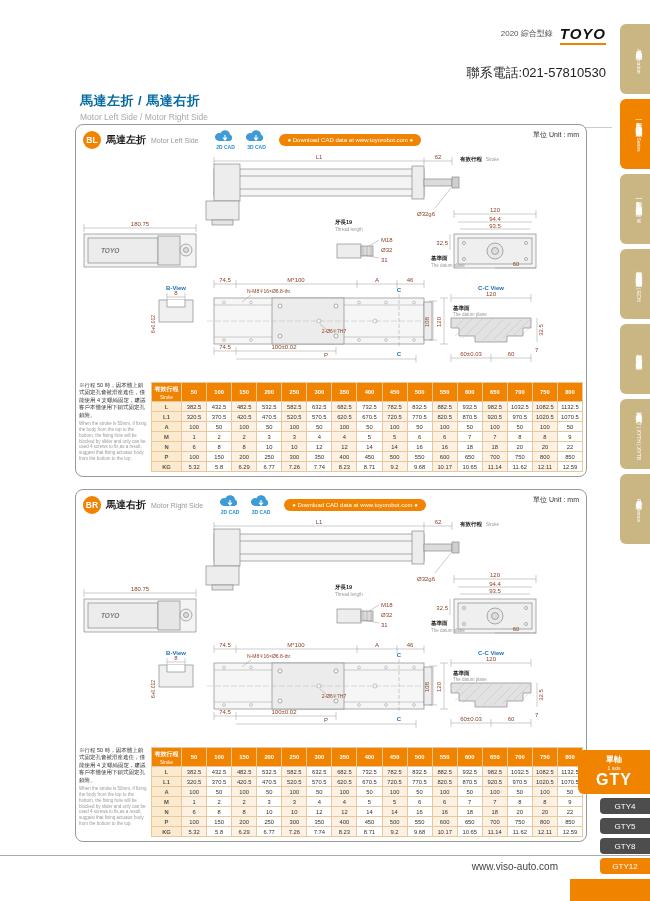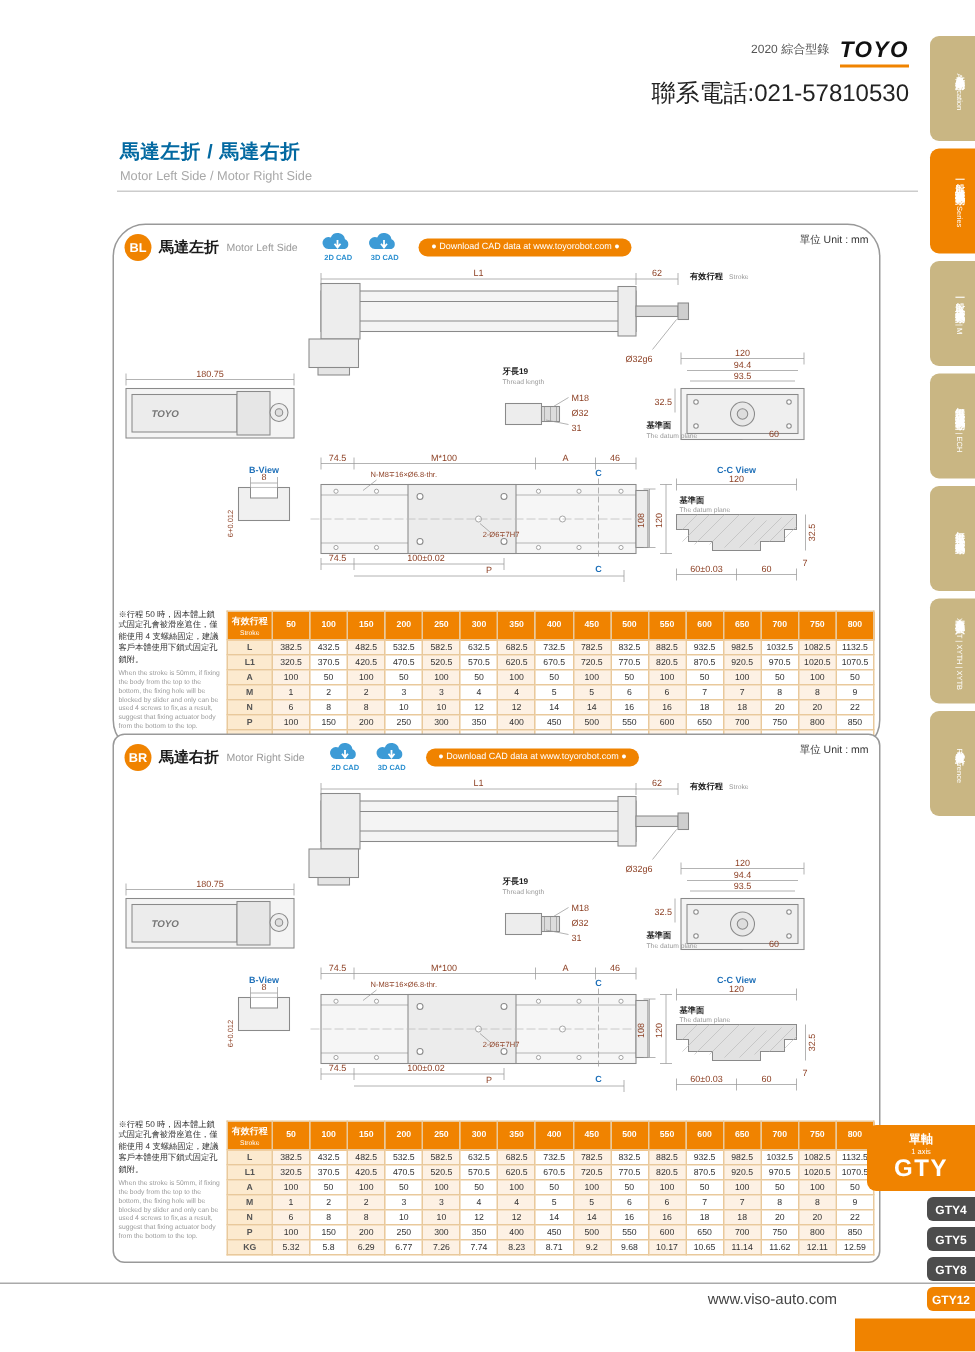--- a/index.html
+++ b/index.html
@@ -5,32 +5,32 @@
   * { margin:0; padding:0; box-sizing:border-box; }
   html,body { background:#fff; }
   body { width:650px; height:901px; position:relative; overflow:hidden;
          font-family:"Liberation Sans", sans-serif; color:#222; }
 
   
   .hdr { position:absolute; top:25px; right:44px; text-align:right; white-space:nowrap; }
   .hdr .cat { font-size:8px; color:#555; margin-right:7px; vertical-align:3px;margin-left:24px; }
   .hdr .brand { font-size:15px; font-weight:bold; font-style:italic; color:#111;
                 letter-spacing:1px; border-bottom:2px solid #f08300; padding-bottom:1px; }
-  .phone { position:absolute; top:52px; right:44px; font-size:16px; color:#222; }
+  .phone { position:absolute; top:64px; right:44px; font-size:13px; color:#222; }
 
   
   .title { position:absolute; top:92px; left:80px; }
   .title h1 { font-size:13px; color:#0369a1; letter-spacing:.5px; }
   .title .sub { font-size:8.5px; color:#a8a8a8; margin-top:2px; }
   .title-rule { position:absolute; top:127px; left:78px; width:534px; border-top:1px solid #ccc; }
 
   
   .panel { position:absolute; left:75px; width:512px; border:1px solid #999;
            border-radius:8px; background:#fff; padding:4px 3px; }
-  .panel.bl { top:149px;border-radius:22px; } .panel.br { top:489px; }
+  .panel.bl { top:124px; } .panel.br { top:489px; }
   .phead { display:flex; align-items:center; gap:5px; padding:1px 4px 2px; }
   .badge { width:18px; height:18px; border-radius:50%; background:#f08300; color:#fff;
            font-size:8.5px; font-weight:bold; display:flex; align-items:center;
            justify-content:center; flex:0 0 auto; }
   .sec-zh { font-size:10px; font-weight:bold; color:#1a1a1a; }
   .sec-en { font-size:7px; color:#999; }
   .clouds { display:flex; gap:7px; margin-left:10px; }
   .cloud { display:flex; flex-direction:column; align-items:center; cursor:pointer; }
   .cloud-label { font-size:5px; color:#2a8fd0; font-weight:bold; }
   .pill { background:#f08300; color:#fff; font-size:6px; border-radius:8px;
@@ -75,21 +75,21 @@
   .tab .ten { font-size:5px; }
 
   
   .bnav { position:absolute; right:0; top:750px; width:54px; display:flex;
           flex-direction:column; align-items:flex-end; gap:4px; }
   .series { width:72px; background:#f08300; color:#fff; border-radius:6px 0 0 6px;
             text-align:center; padding:4px 0 5px; cursor:pointer; }
   .series .szh { font-size:8px; font-weight:bold; display:block; }
   .series .sen { font-size:5px; display:block; }
   .series .snm { font-size:16px; font-weight:bold; display:block; letter-spacing:1px; }
-  .model { width:32px; background:#4d4d4d; color:#fff; font-size:8px; font-weight:bold;
+  .model { width:50px; background:#4d4d4d; color:#fff; font-size:8px; font-weight:normal;
            text-align:center; padding:3.5px 0; border-radius:4px 0 0 4px; cursor:pointer; }
   .model.active { background:#f08300; }
 
   
   .footrule { position:absolute; left:0; right:0; top:855px; border-top:1px solid #aaa; }
   .footurl { position:absolute; top:861px; right:92px; font-size:10px; font-weight:normal; color:#444; }
   .corner { position:absolute; right:0; bottom:0; width:80px; height:22px; background:#f08300; }
 </style>
 </head>
 <body>

